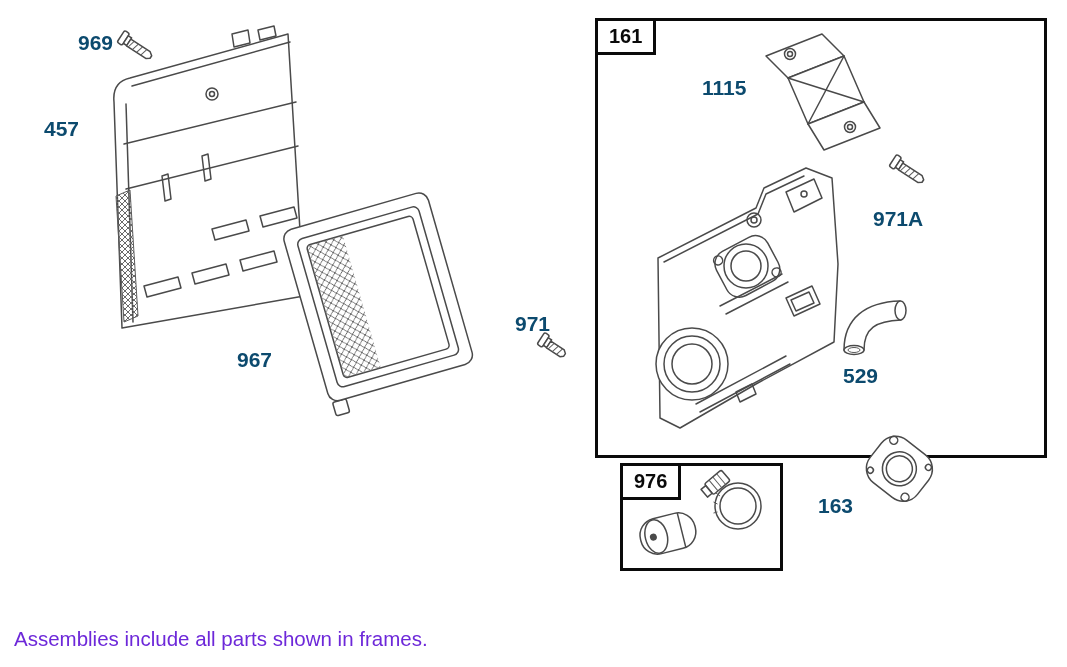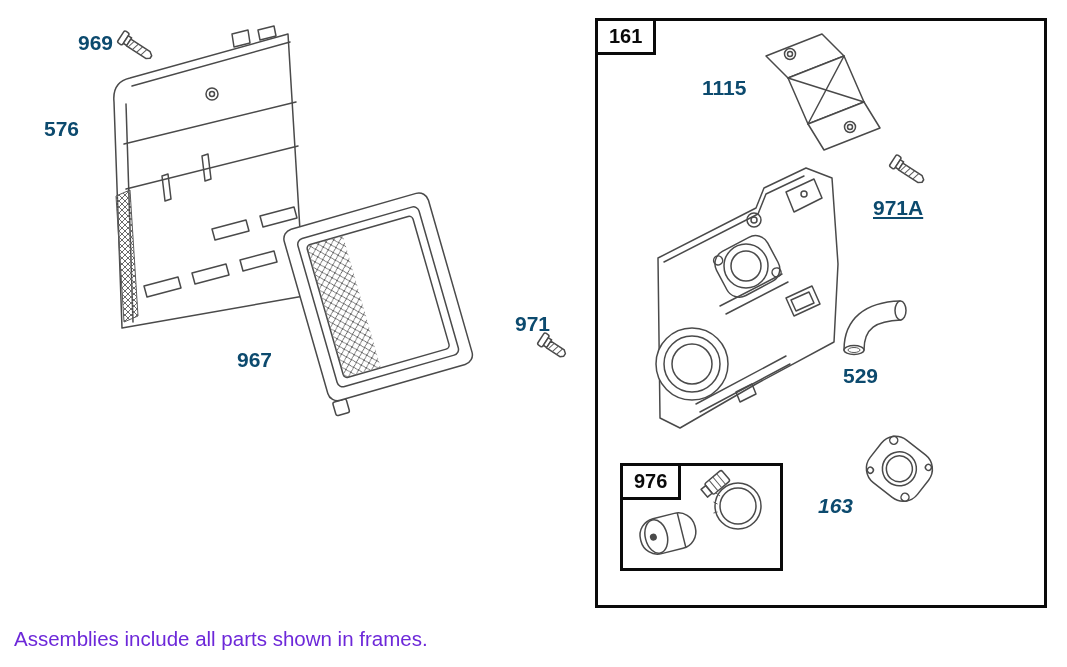--- a/index.html
+++ b/index.html
@@ -45,21 +45,21 @@
   }
   .ink   { stroke: #4a4a4a; stroke-width: 1.5; fill: none; stroke-linecap: round; stroke-linejoin: round; }
   .inkf  { stroke: #4a4a4a; stroke-width: 1.5; fill: #ffffff; stroke-linecap: round; stroke-linejoin: round; }
   .thin  { stroke: #5a5a5a; stroke-width: 1; fill: none; }
 </style>
 </head>
 <body>
 
 <div class="canvas">
 
-  <div class="frame" style="left:595px; top:18px; width:452px; height:590px;">
+  <div class="frame" style="left:595px; top:18px; width:452px; height:440px;">
     <div class="frame-tag">161</div>
   </div>
 
   <div class="frame" style="left:620px; top:463px; width:163px; height:108px;">
     <div class="frame-tag">976</div>
   </div>
 
   <svg class="drawing" style="left:116px; top:28px;" width="54" height="44" viewBox="0 0 54 44">
     <g transform="translate(4 2) rotate(33 5 9)">
       <rect class="inkf" x="0" y="2" width="6" height="14" rx="2"></rect>
@@ -229,23 +229,23 @@
   <svg class="drawing" style="left:626px; top:496px;" width="86" height="72" viewBox="0 0 86 72">
     <g transform="rotate(-14 40 38)">
       <rect class="inkf" x="14" y="20" width="56" height="36" rx="17"></rect>
       <line class="ink" x1="56" y1="21" x2="56" y2="55"></line>
       <ellipse class="ink" cx="30" cy="38" rx="11" ry="17"></ellipse>
       <circle cx="27" cy="38" r="3.5" fill="#4a4a4a" stroke="none"></circle>
     </g>
   </svg>
 
   <div class="part-label" style="left:78px;  top:31px;">969</div>
-  <div class="part-label" style="left:44px;  top:117px;">576</div>
+  <div class="part-label" style="left:44px;  top:117px;">457</div>
   <div class="part-label" style="left:237px; top:348px;text-align:right;">967</div>
   <div class="part-label" style="left:515px; top:312px;">971</div>
   <div class="part-label" style="left:702px; top:76px;">1115</div>
-  <div class="part-label" style="left:873px; top:196px;text-decoration:underline;">971A</div>
+  <div class="part-label" style="left:873px; top:207px;">971A</div>
   <div class="part-label" style="left:843px; top:364px;">529</div>
-  <div class="part-label" style="left:818px; top:494px;font-style:italic;">163</div>
+  <div class="part-label" style="left:818px; top:494px;">163</div>
 
   <div class="footnote">Assemblies include all parts shown in frames.</div>
 
 </div>
 
 </body></html>

